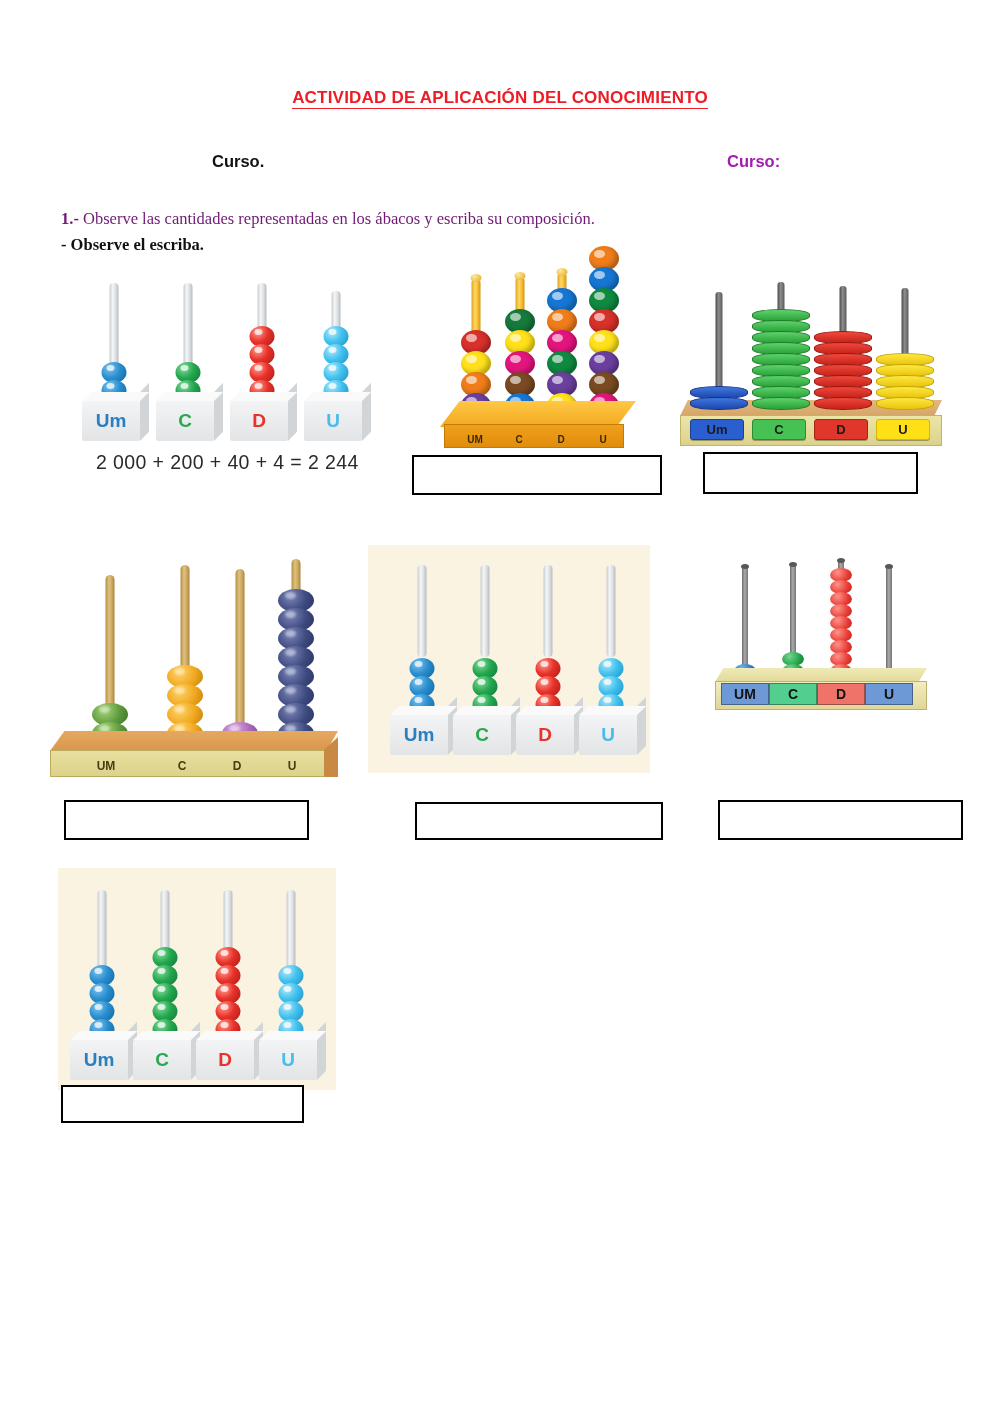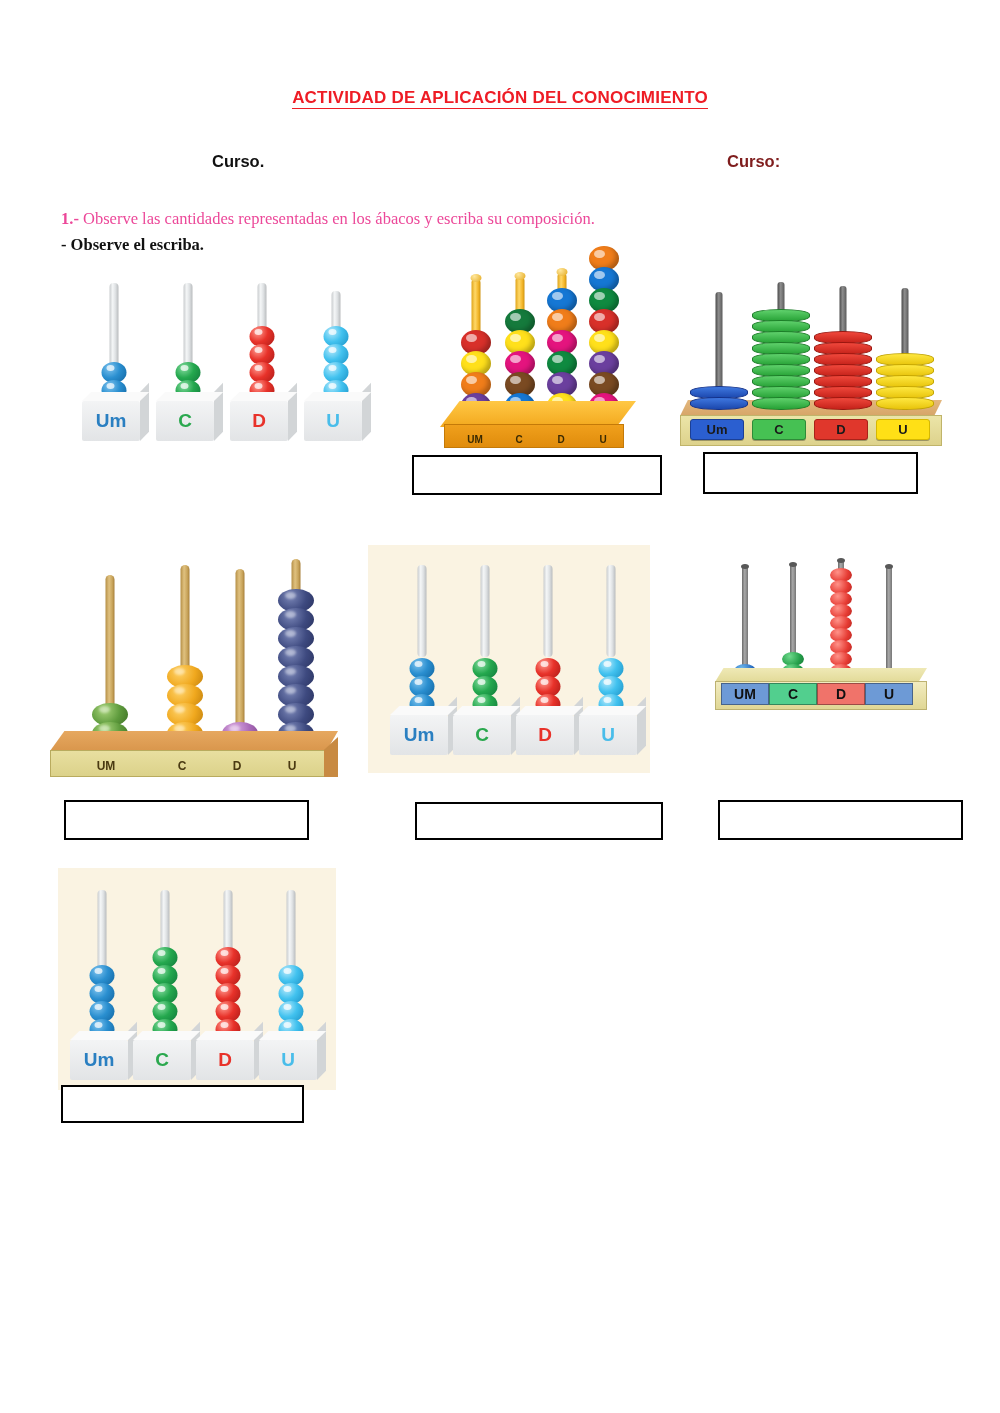--- a/index.html
+++ b/index.html
@@ -30,26 +30,26 @@
   .title span { border-bottom: 1.6px solid #EE1C25; padding-bottom: 1px; }
 
   .nombre {
     position: absolute; top: 152px; left: 212px;
     font-family: "Liberation Sans", sans-serif;
     font-weight: bold; font-size: 16.5px; color: #111;
   }
   .curso {
     position: absolute; top: 152px; left: 727px;
     font-family: "Liberation Sans", sans-serif;
-    font-weight: bold; font-size: 16.5px; color: #7f1d1d;
+    font-weight: bold; font-size: 16.5px; color: #a21caf;
   }
 
   .instr1 {
     position: absolute; top: 209px; left: 61px;
-    font-size: 16.5px; color: #ec4899; text-align: right;
+    font-size: 16.5px; color: #701a75; text-align: right;
   }
   .instr1 b { font-family: "Liberation Serif", serif; }
   .instr2 {
     position: absolute; top: 235px; left: 61px;
     font-size: 16.5px; color: #111; font-weight: bold;
   }
 
   
   .answer-box {
     position: absolute;
@@ -354,20 +354,21 @@
         <div class="bead b-cyan"></div>
         <div class="bead b-cyan"></div>
         <div class="bead b-cyan"></div>
       </div>
       <div class="cube">
         <div class="lbl" style="color:#49bdea">U</div>
       </div>
     </div>
   </div>
 
+  <div class="formula" style="left:96px; top:451px;">2 000 + 200 + 40 + 4 = 2 244</div>
 
   <div class="abacus absB" style="left:440px; top:262px; width:200px; height:186px;">
     <div class="col" style="left:18px;">
       <div class="peg" style="height:140px;"></div>
       <div class="beads">
         <div class="beadB c-red"></div>
         <div class="beadB c-yellow"></div>
         <div class="beadB c-orange"></div>
         <div class="beadB c-purple"></div>
       </div>

